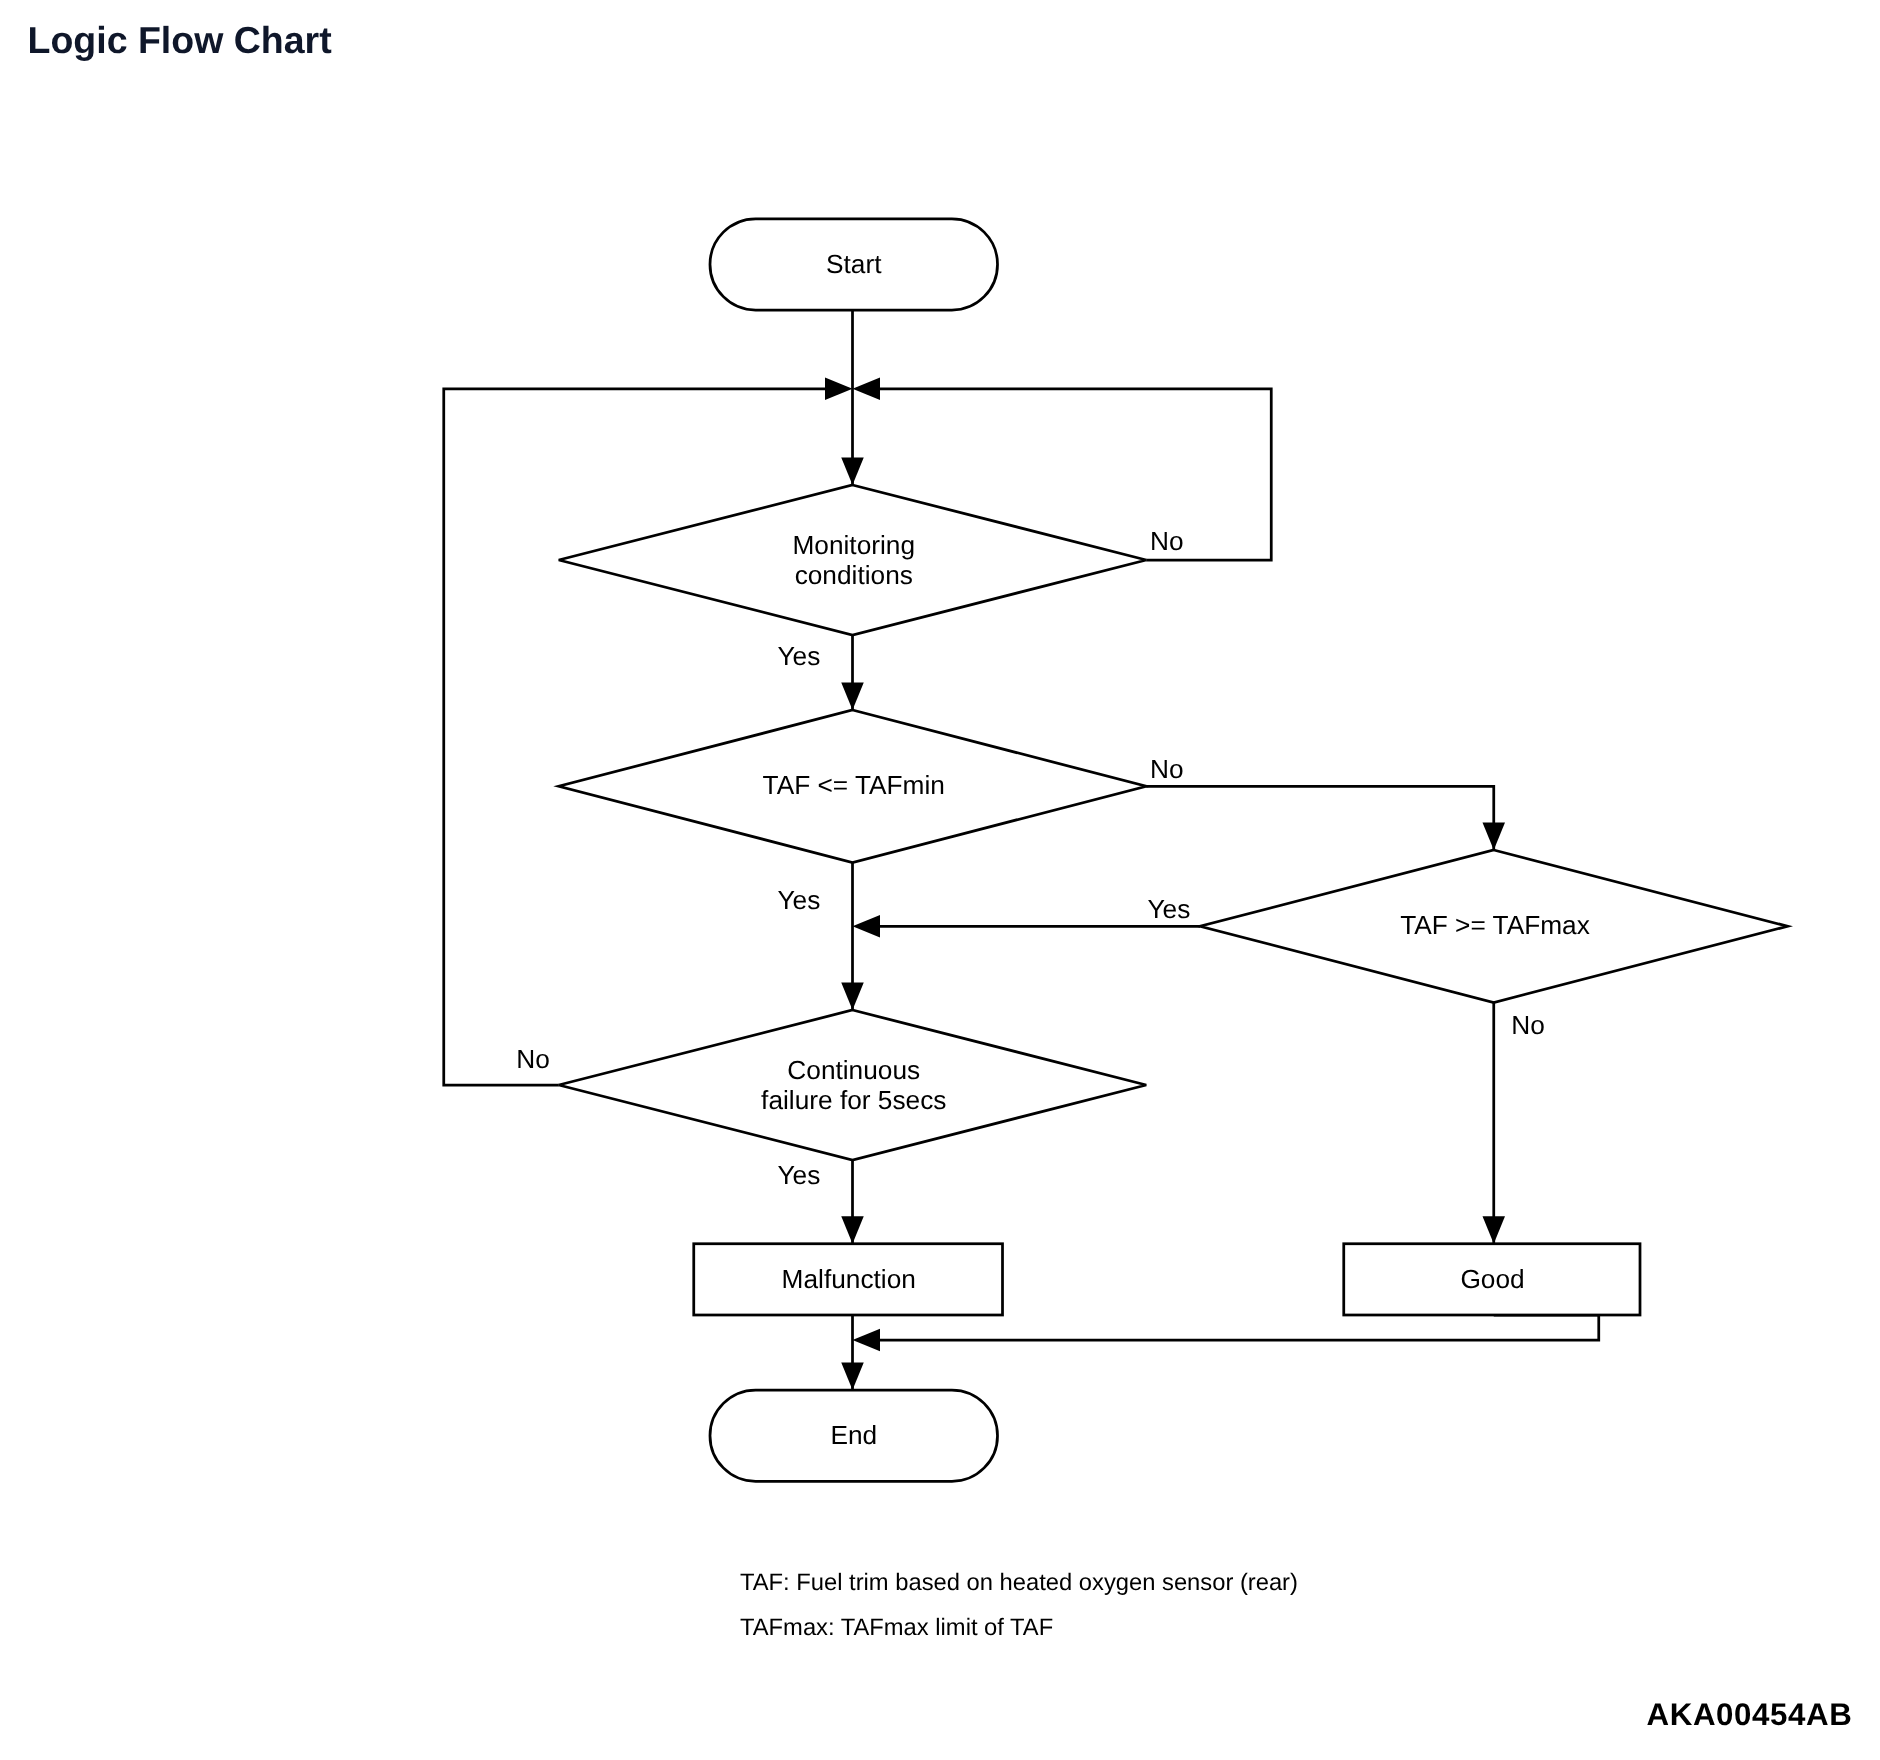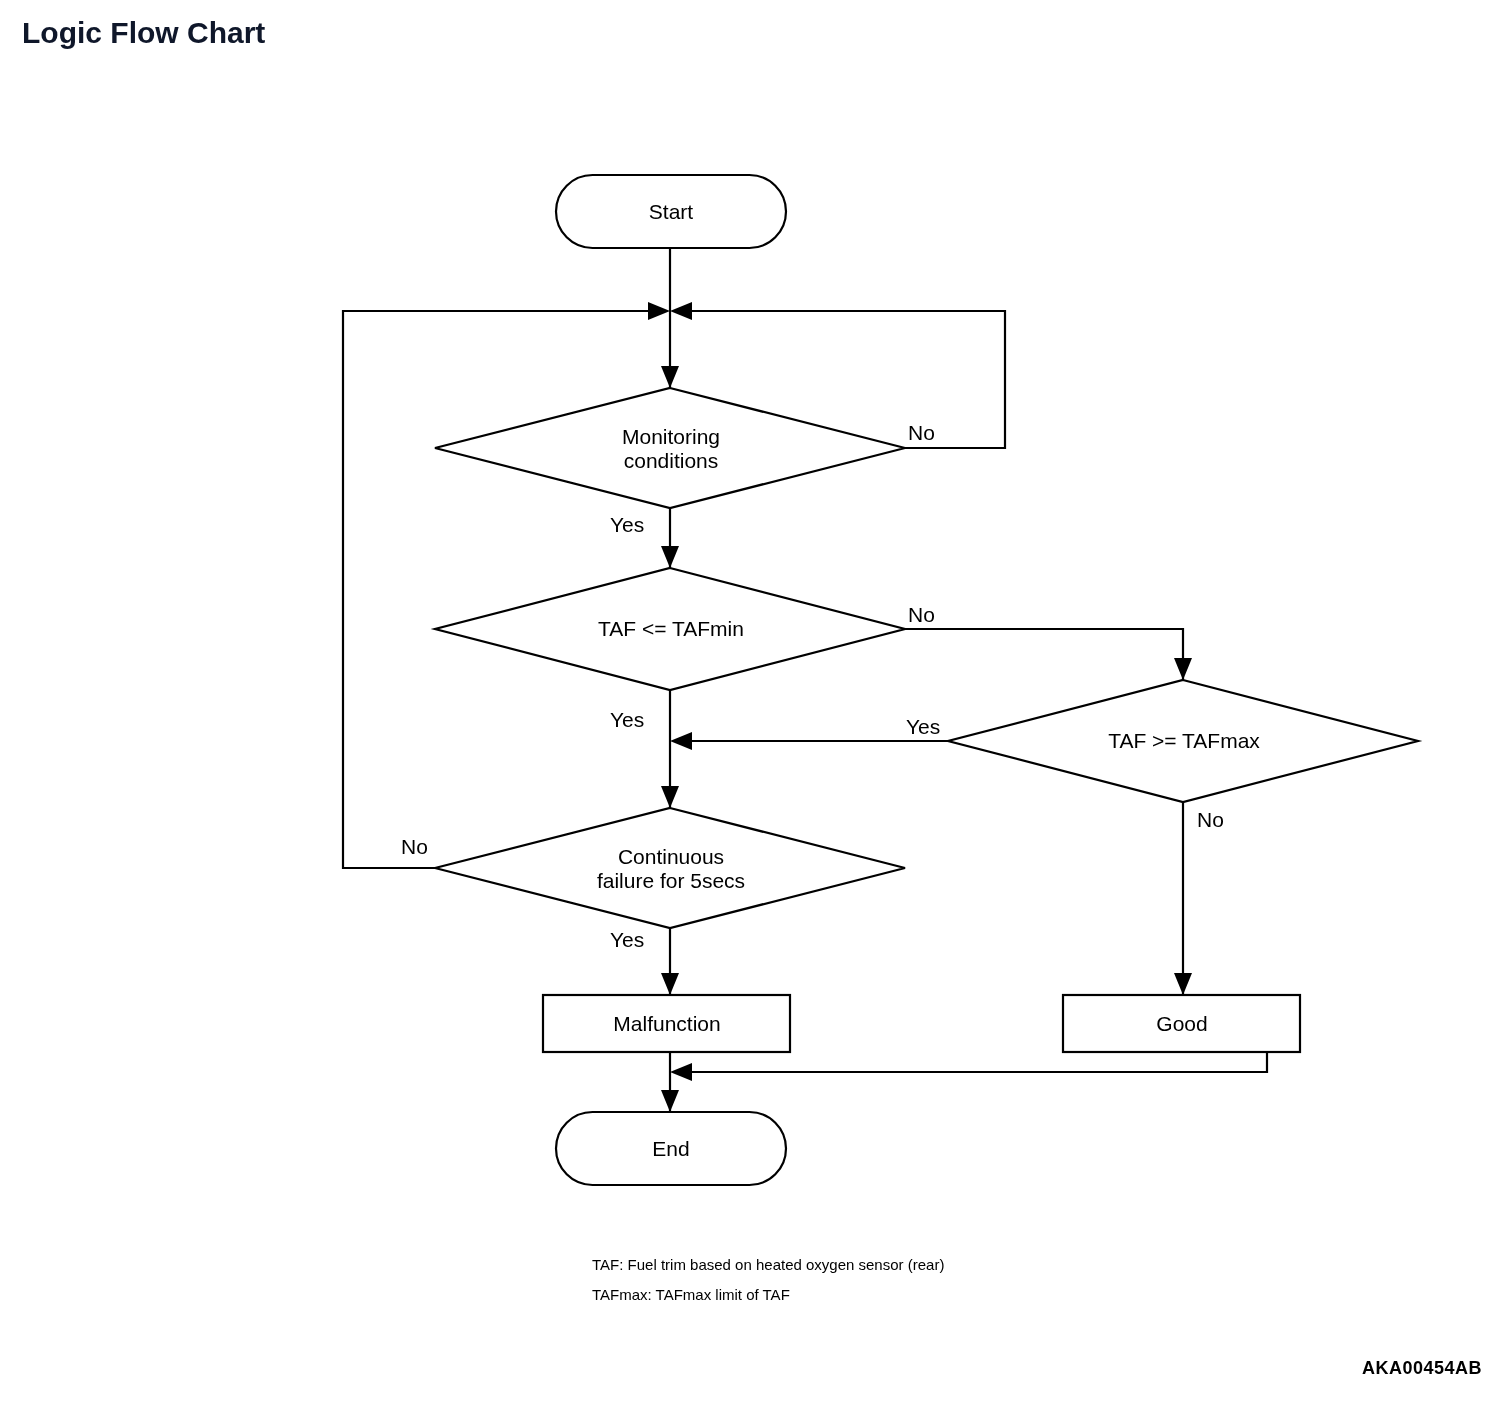--- a/index.html
+++ b/index.html
@@ -19,21 +19,21 @@
     position: absolute;
     left: 22px;
     top: 16px;
     font-size: 30px;
     font-weight: bold;
     letter-spacing: 0px;
     color: #0f172a;
   }
   #flow-stage {
     position: absolute;
-    left: 0;
+    left: 12px;
     top: 0;
     width: 1196px;
     height: 1408px;
   }
   svg.flow {
     display: block;
     width: 1504px;
     height: 1408px;
   }
   .shape-outline {
@@ -59,31 +59,31 @@
   }
   text.edge-label {
     font-family: "Liberation Sans", sans-serif;
     font-size: 21px;
     fill: #000000;
   }
   #legend {
     position: absolute;
     left: 592px;
     top: 1254px;
-    font-size: 15px;
+    font-size: 19px;
     line-height: 1.42;
     color: #000000;
   }
   #legend .legend-line { white-space: nowrap; }
   #legend .legend-line.first { margin-bottom: 9px; }
   #doc-code {
     position: absolute;
     right: 22px;
     top: 1358px;
-    font-size: 18px;
+    font-size: 25px;
     font-weight: bold;
     letter-spacing: 0.5px;
     color: #000000;
   }
 </style>
 </head>
 <body>
 
 <div id="page-title">Logic Flow Chart</div>
 

